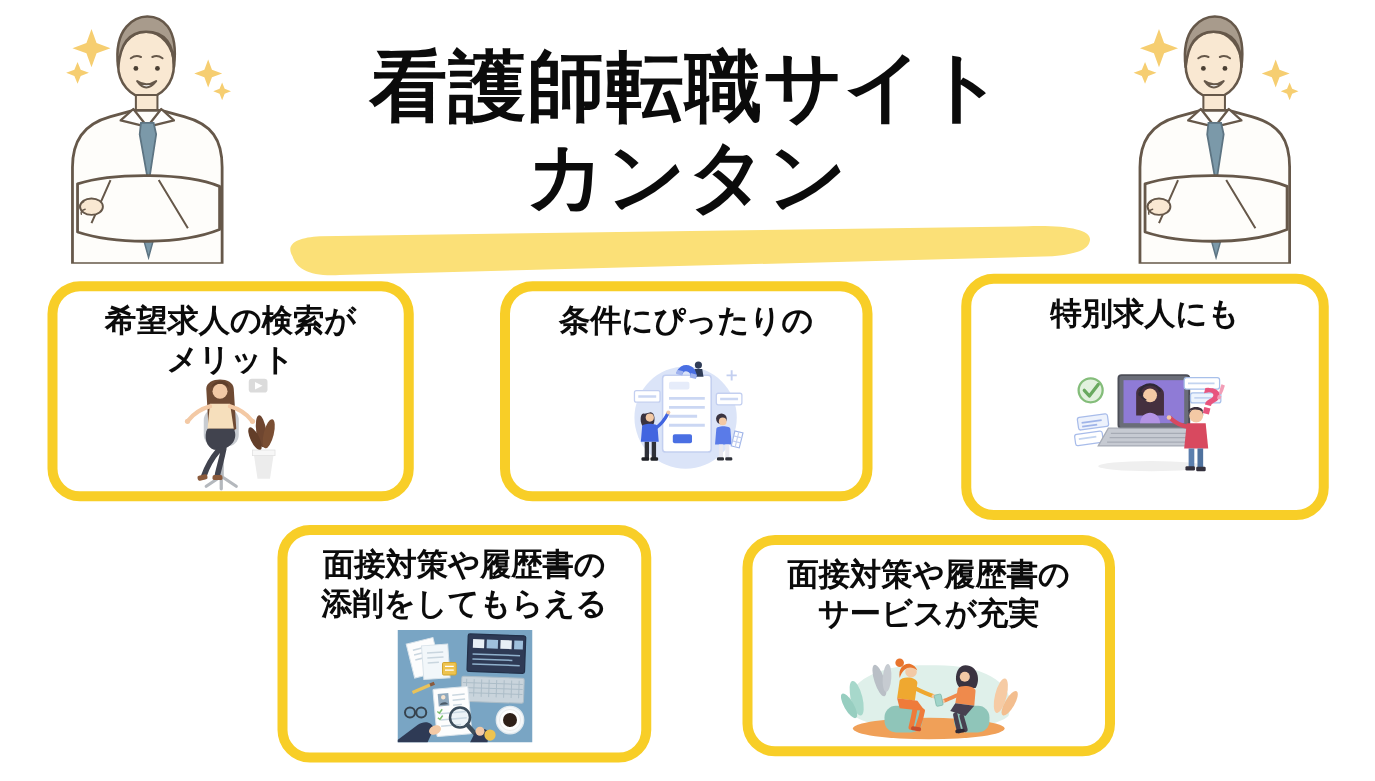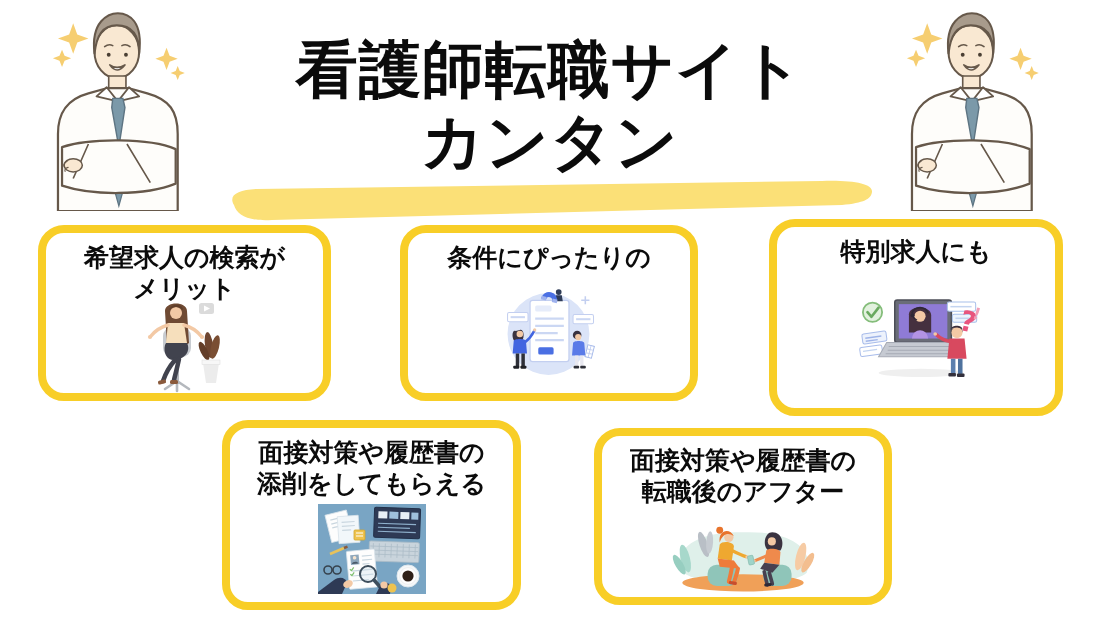--- a/index.html
+++ b/index.html
@@ -275,21 +275,21 @@
         <circle cx="90" cy="72" r="8.4" fill="#FDFDFD" stroke="#E6E6E6" stroke-width="0.6"></circle>
         <circle cx="90" cy="72" r="5.6" fill="#2E1F17"></circle>
         <circle cx="74" cy="84" r="4.5" fill="#EEC34F"></circle>
       </svg>
     </div>
   </div>
 
   <div class="card" id="card-4">
     <div class="card-text">
       <div>面接対策や履歴書の</div>
-      <div>転職後のアフター</div>
+      <div>サービスが充実</div>
     </div>
     <div class="card-illo">
       <svg width="152" height="86" viewBox="0 0 150 85">
         <path d="M14 62 C4 42 30 22 74 24 C122 22 146 40 138 64 C124 78 30 80 14 62 Z" fill="#DFF0EA"></path>
         <ellipse cx="75" cy="74" rx="60" ry="8.5" fill="#F0A058"></ellipse>
         <ellipse cx="36" cy="36" rx="4" ry="13" fill="#B9BFC6" transform="rotate(-18 36 36)"></ellipse>
         <ellipse cx="42" cy="34" rx="3.4" ry="11" fill="#C6CBD1" transform="rotate(4 42 34)"></ellipse>
         <ellipse cx="18" cy="50" rx="4.6" ry="14" fill="#A7D8CB" transform="rotate(-14 18 50)"></ellipse>
         <ellipse cx="12" cy="56" rx="3.8" ry="11" fill="#97CEC0" transform="rotate(-30 12 56)"></ellipse>
         <ellipse cx="132" cy="48" rx="4.6" ry="14" fill="#F6CBA4" transform="rotate(14 132 48)"></ellipse>

